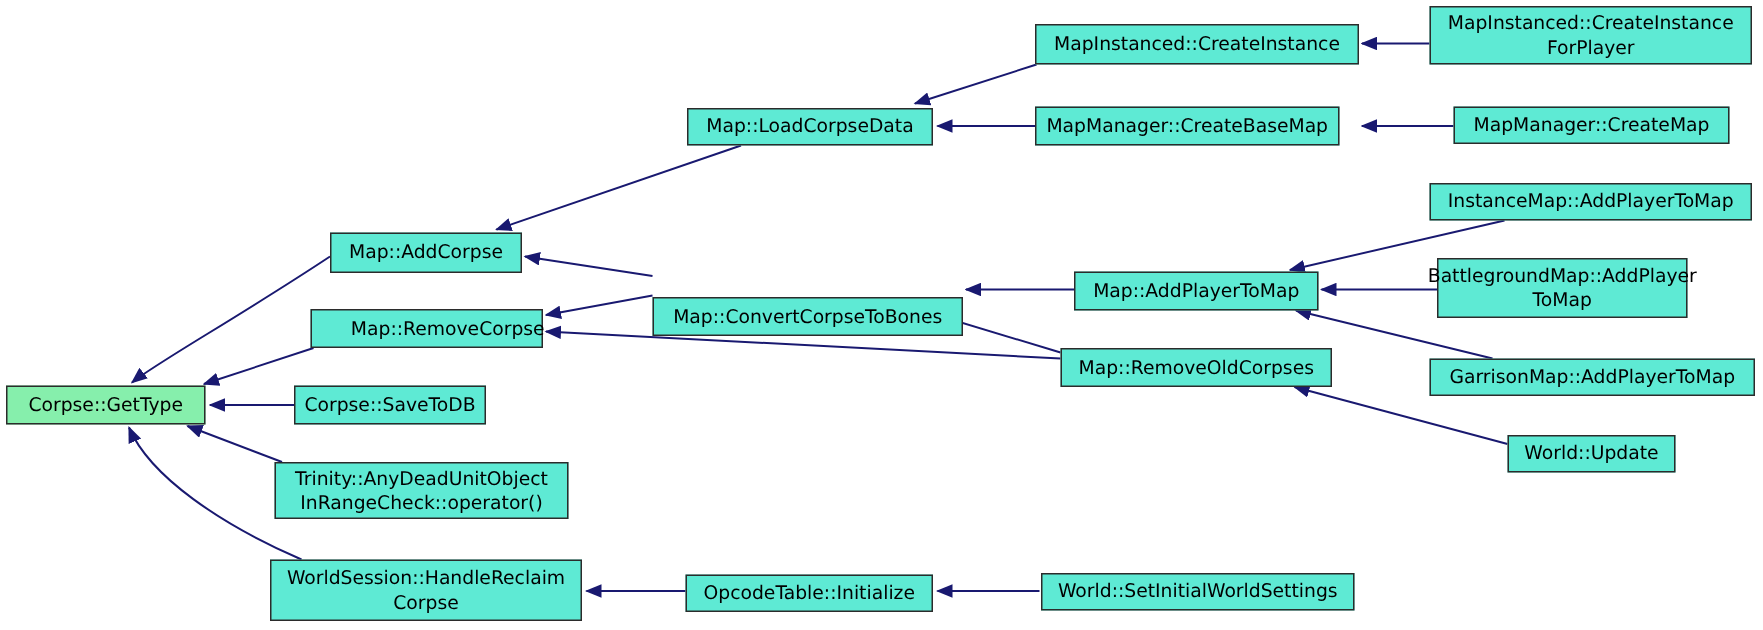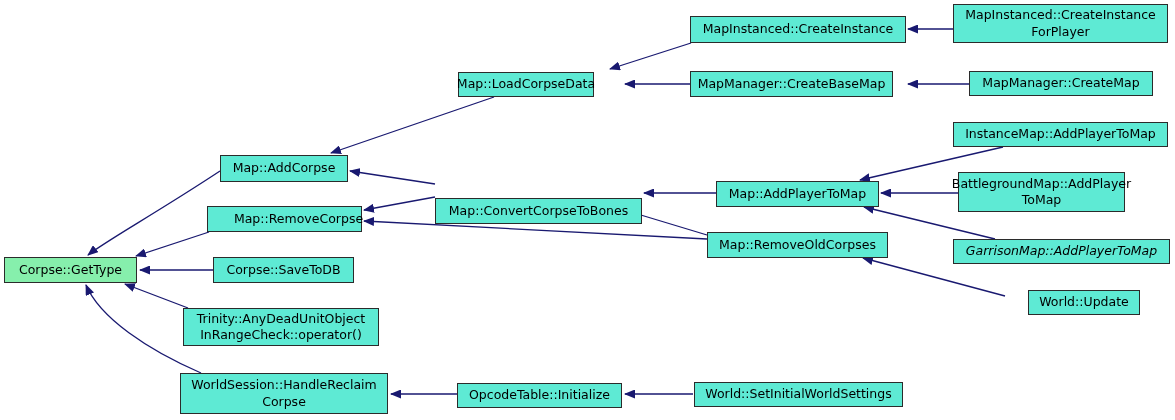--- a/index.html
+++ b/index.html
@@ -78,35 +78,35 @@
         <path d="M995,239 L864,207" class="edge" marker-end="url(#arrowhead)"></path>
         <path d="M1005,296 L863,258" class="edge" marker-end="url(#arrowhead)"></path>
         <path d="M457,394 L391,394" class="edge" marker-end="url(#arrowhead)"></path>
         <path d="M693,394 L625,394" class="edge" marker-end="url(#arrowhead)"></path>
       </g>
   </svg>
   <div id="nodes-group">
       <div class="graph-node highlighted" style="left: 4px; top: 257px; width: 133px; height: 26px;">Corpse::GetType</div>
       <div class="graph-node" style="left: 220px; top: 155px; width: 128px; height: 27px;">Map::AddCorpse</div>
       <div class="graph-node" style="left: 207px; top: 206px; width: 155px; height: 26px; padding-left: 28px;">Map::RemoveCorpse</div>
-      <div class="graph-node" style="left: 213px; top: 257px; width: 141px; height: 26px; text-align: right;">Corpse::SaveToDB</div>
+      <div class="graph-node" style="left: 196px; top: 257px; width: 128px; height: 26px; text-align: right;">Corpse::SaveToDB</div>
       <div class="graph-node" style="left: 183px; top: 308px; width: 196px; height: 38px;">Trinity::AnyDeadUnitObject
 InRangeCheck::operator()</div>
       <div class="graph-node" style="left: 180px; top: 373px; width: 208px; height: 41px;">WorldSession::HandleReclaim
 Corpse</div>
-      <div class="graph-node" style="left: 458px; top: 72px; width: 136px; height: 25px;">Map::LoadCorpseData</div>
+      <div class="graph-node" style="left: 458px; top: 72px; width: 164px; height: 25px;">Map::LoadCorpseData</div>
       <div class="graph-node" style="left: 435px; top: 198px; width: 207px; height: 26px;">Map::ConvertCorpseToBones</div>
       <div class="graph-node" style="left: 457px; top: 383px; width: 165px; height: 25px;">OpcodeTable::Initialize</div>
       <div class="graph-node" style="left: 690px; top: 16px; width: 216px; height: 27px;">MapInstanced::CreateInstance</div>
       <div class="graph-node" style="left: 690px; top: 71px; width: 203px; height: 26px;">MapManager::CreateBaseMap</div>
       <div class="graph-node" style="left: 716px; top: 181px; width: 163px; height: 26px;">Map::AddPlayerToMap</div>
       <div class="graph-node" style="left: 707px; top: 232px; width: 181px; height: 26px;">Map::RemoveOldCorpses</div>
       <div class="graph-node" style="left: 694px; top: 382px; width: 209px; height: 25px;">World::SetInitialWorldSettings</div>
       <div class="graph-node" style="left: 953px; top: 4px; width: 215px; height: 39px;">MapInstanced::CreateInstance
 ForPlayer</div>
       <div class="graph-node" style="left: 969px; top: 71px; width: 184px; height: 25px;">MapManager::CreateMap</div>
       <div class="graph-node" style="left: 953px; top: 122px; width: 215px; height: 25px;">InstanceMap::AddPlayerToMap</div>
       <div class="graph-node" style="left: 958px; top: 172px; width: 167px; height: 40px;">BattlegroundMap::AddPlayer
 ToMap</div>
-      <div class="graph-node" style="left: 953px; top: 239px; width: 217px; height: 25px; font-style: italic;">GarrisonMap::AddPlayerToMap</div>
-      <div class="graph-node" style="left: 1005px; top: 290px; width: 112px; height: 25px; margin-left: 23px;">World::Update</div>
+      <div class="graph-node" style="left: 953px; top: 239px; width: 217px; height: 25px;">GarrisonMap::AddPlayerToMap</div>
+      <div class="graph-node" style="left: 1005px; top: 290px; width: 112px; height: 25px;">World::Update</div>
     </div>
 </div>
 
 </body></html>

